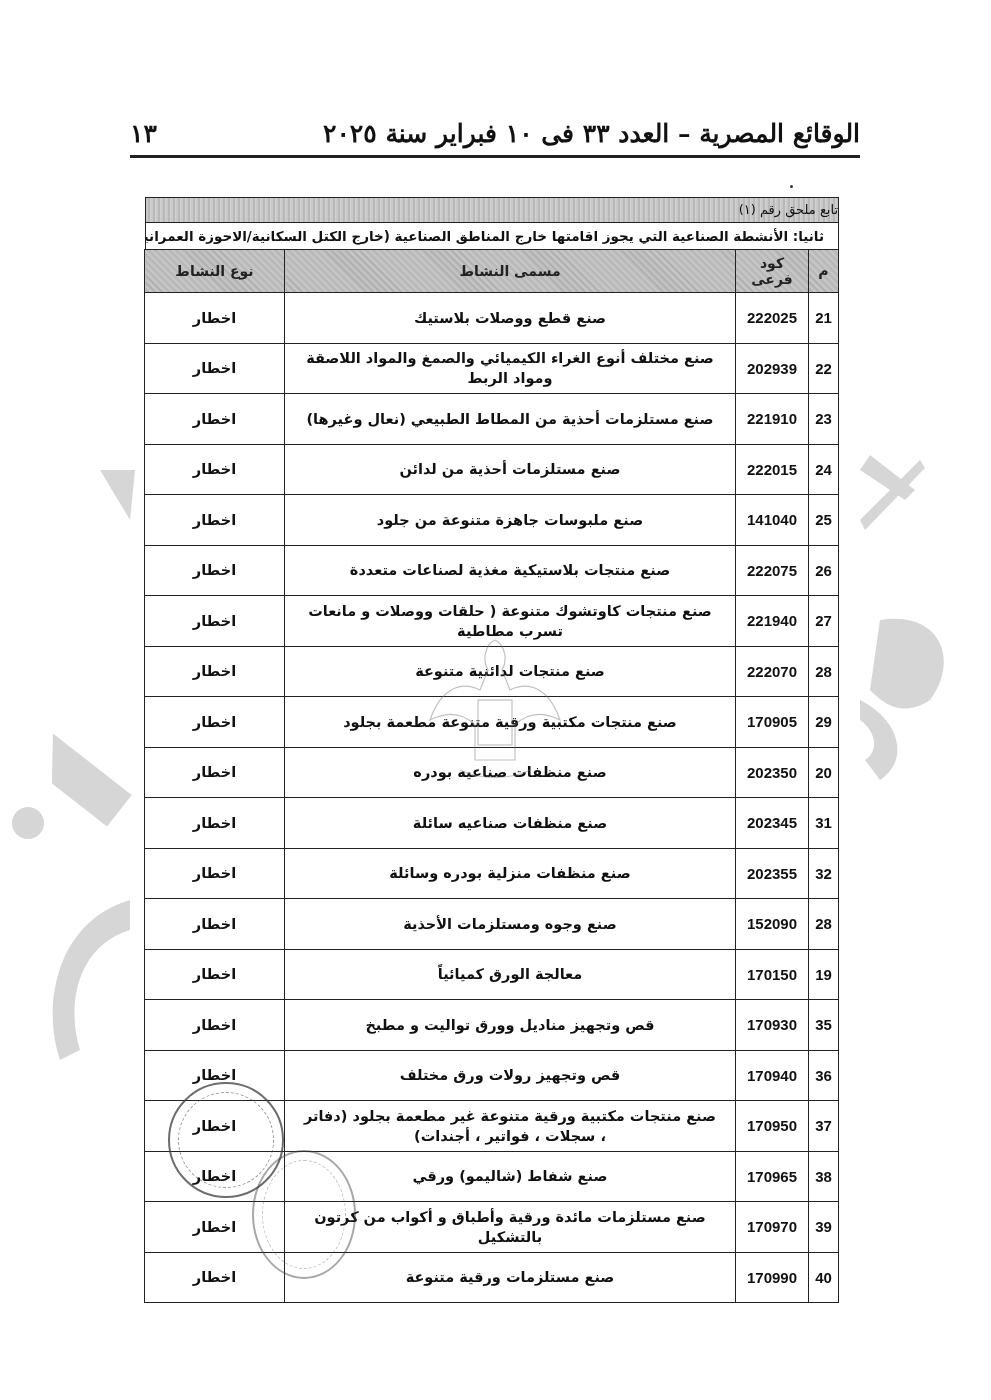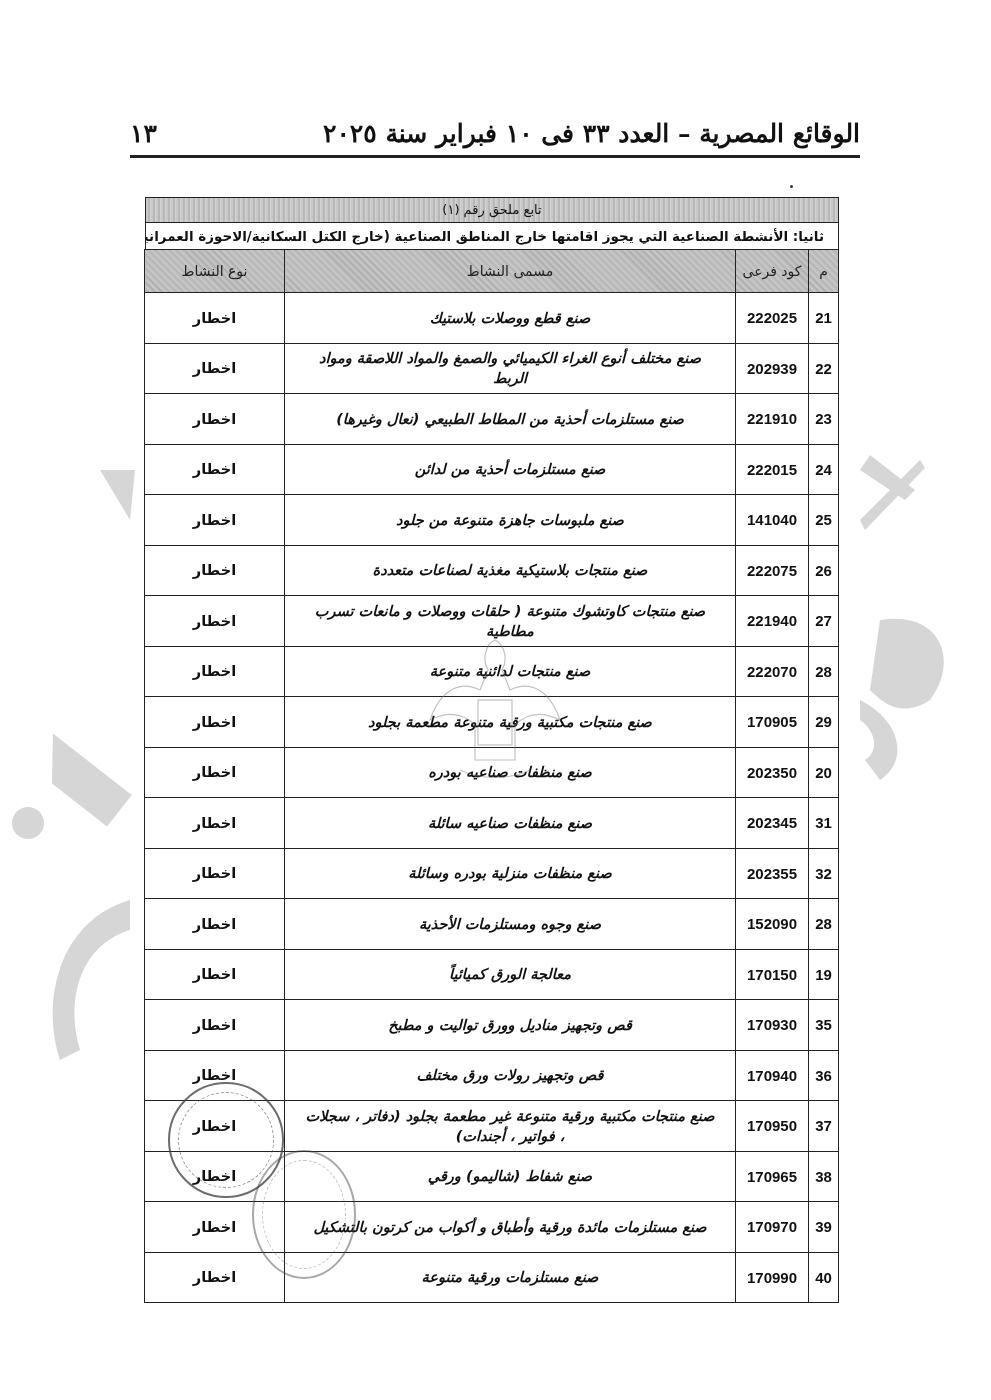--- a/index.html
+++ b/index.html
@@ -23,36 +23,36 @@
   .dot { position:absolute; width:3px; height:3px; background:#333; border-radius:50%; }
 
   .watermark { position:absolute; pointer-events:none; }
 
   .table-wrap {
     position:absolute; left:145px; top:197px; width:694px; direction:rtl;
   }
   .annex-band {
     height:24px; border:1.5px solid #222; border-bottom:none;
     background: repeating-linear-gradient(90deg,#c9c9c9 0 2px,#b8b8b8 2px 4px,#d2d2d2 4px 5px);
-    text-align:center; font-size:13px; line-height:24px; color:#111;
+    font-size:13px; line-height:24px; color:#111;
   }
   .subtitle {
     height:26px; border:1.5px solid #222; border-bottom:none; background:#fff;
     font-size:13.5px; font-weight:bold; line-height:26px; padding-right:14px; text-align:right;
     white-space:nowrap; overflow:hidden;
   }
   table { border-collapse:collapse; width:694px; table-layout:fixed; }
   th, td { border:1.5px solid #222; }
   th {
-    height:40px; font-weight:normal; font-size:14px; color:#222;
+    height:40px; font-weight:bold; font-size:14px; color:#222;
     background: repeating-linear-gradient(45deg,#bdbdbd 0 2px,#a9a9a9 2px 3px,#c8c8c8 3px 5px);
   }
   td { height:47.5px; font-size:14.5px; font-weight:bold; text-align:center; }
   td.num, td.code { font-family:"Liberation Sans", sans-serif; font-size:15px;margin-top:40px; }
-  td.desc { line-height:20px; padding:0 16px;font-style:italic; }
+  td.desc { line-height:20px; padding:0 16px; }
   col.c-m { width:30px; } col.c-code { width:73px; } col.c-desc { width:451px; } col.c-type { width:140px; }
 
   .stamp {
     position:absolute; border-radius:50%; border:2px solid rgba(60,60,60,0.75);
     pointer-events:none;
   }
   .stamp::after {
     content:""; position:absolute; inset:8px; border-radius:50%; border:1.5px dashed rgba(80,80,80,0.6);
   }
   .eagle {

